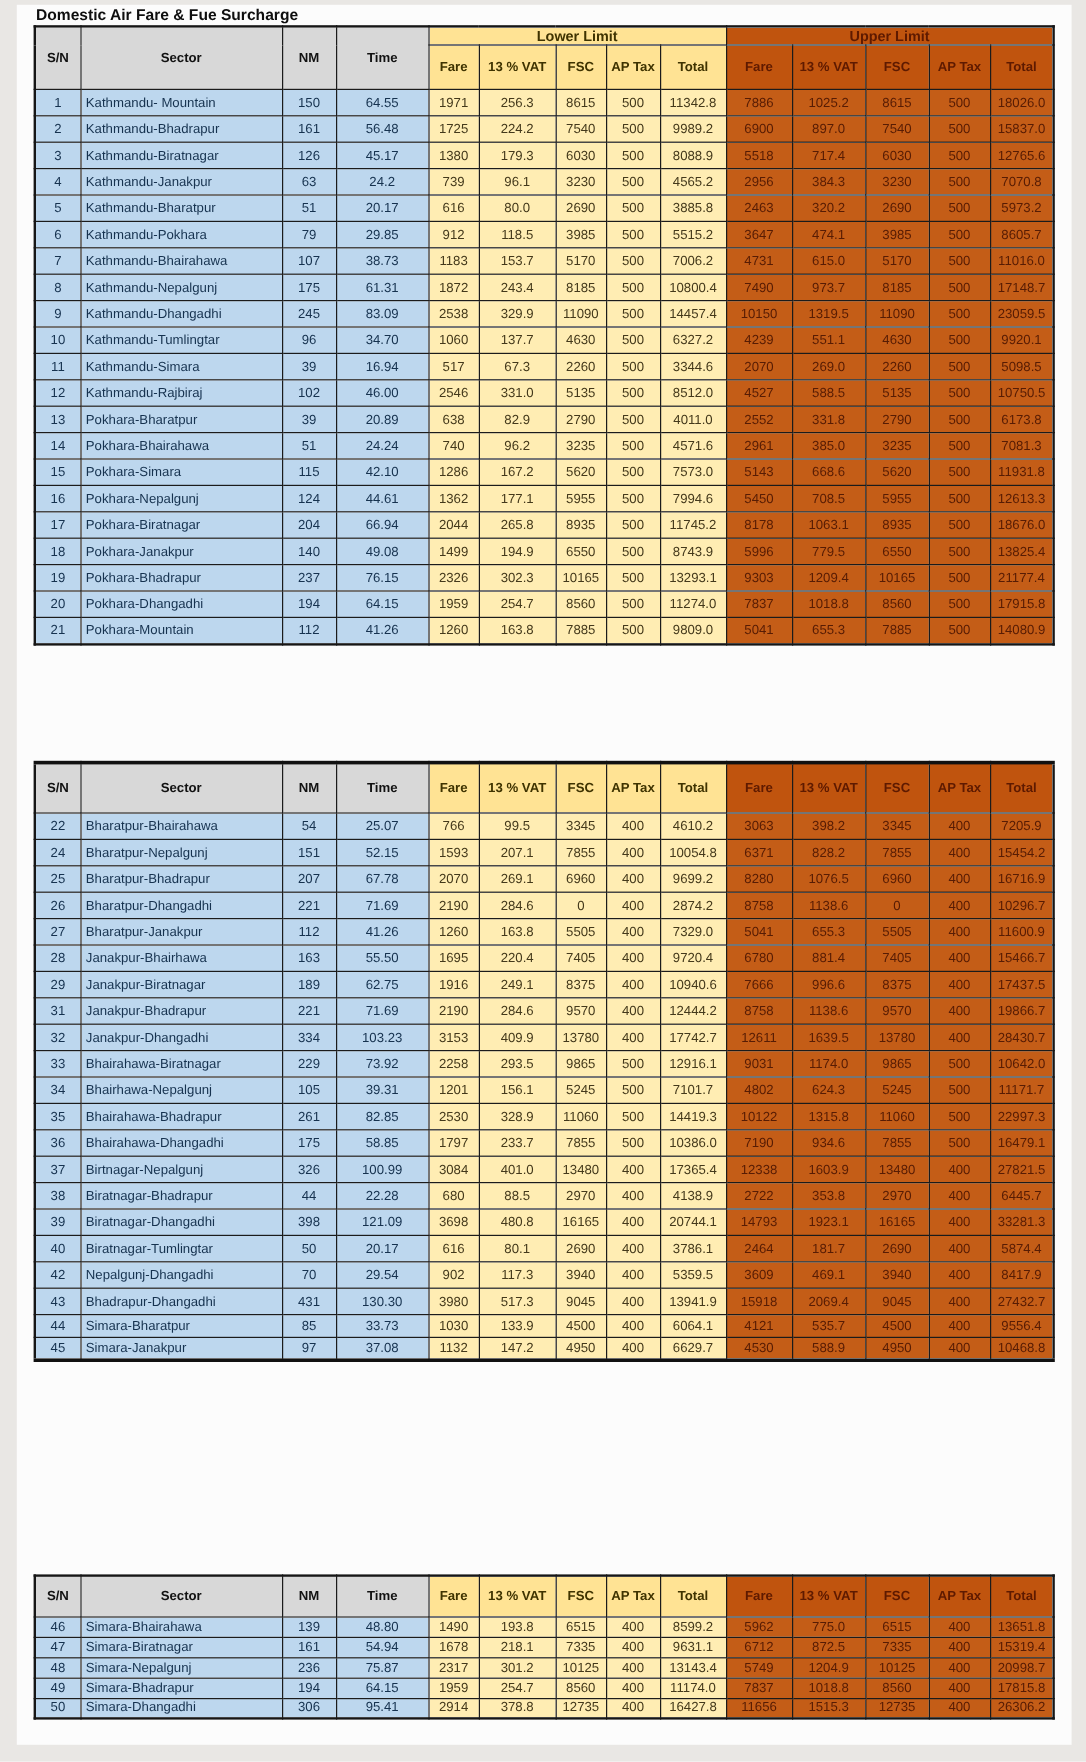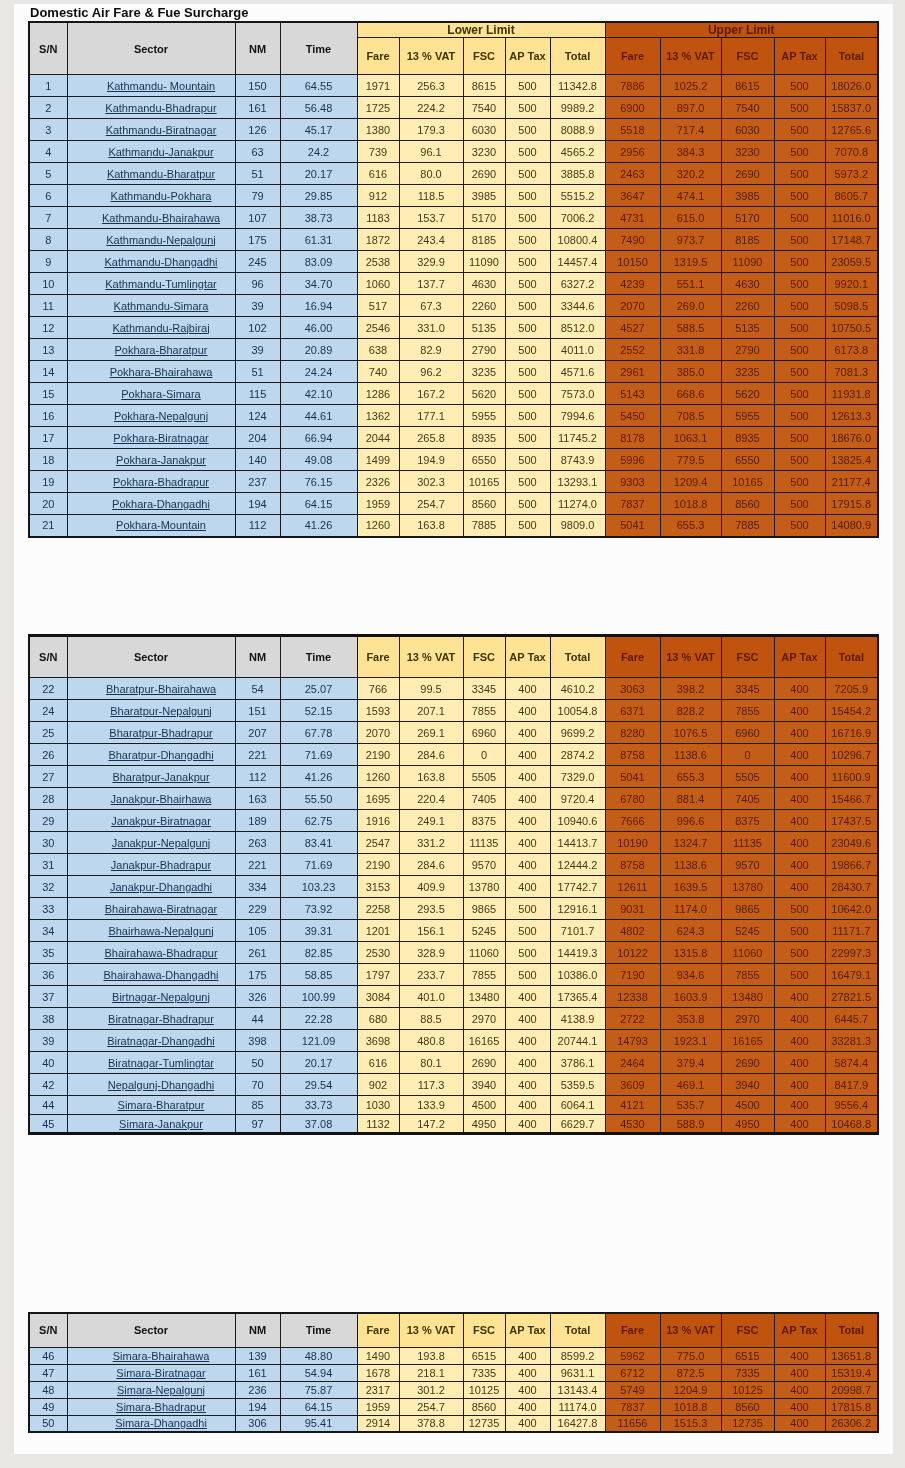--- a/index.html
+++ b/index.html
@@ -26,21 +26,21 @@
   }
   th{font-weight:bold;}
   
   .c-gray{background:#d8d8d8;color:#121212;}
   .c-blue{background:#bdd7ee;color:#16324f;}
   .c-yel {background:#ffedb3;color:#44391b;}
   .c-yelh{background:#ffe394;color:#3f3300;}
   .c-org {background:#c45d17;color:#571c04;}
   .c-orgh{background:#c0540e;color:#5e1a00;margin-left:28px;}
   .group{font-size:12px;}
-  td.sector{text-align:center;padding-left:22px;text-decoration:underline;}
+  td.sector{text-align:left;padding-left:4px;}
   
   #table1 thead tr.group-row{height:15px;}
   #table1 thead tr.sub-row{height:37px;}
   #table1 tbody tr{height:22px;}
   #table2 thead tr{height:42px;}
   #table2 tbody tr{height:22px;}
   #table2 tbody tr:nth-last-child(-n+2){height:19px;}
   #table3 thead tr{height:34px;}
   #table3 tbody tr{height:17px;}
 </style>
@@ -572,36 +572,20 @@
         <td class="c-yel">8375</td>
         <td class="c-yel">400</td>
         <td class="c-yel">10940.6</td>
         <td class="c-org">7666</td>
         <td class="c-org">996.6</td>
         <td class="c-org">8375</td>
         <td class="c-org">400</td>
         <td class="c-org">17437.5</td>
       </tr>
       <tr>
-        <td class="c-blue">30</td>
-        <td class="c-blue sector">Janakpur-Nepalgunj</td>
-        <td class="c-blue">263</td>
-        <td class="c-blue">83.41</td>
-        <td class="c-yel">2547</td>
-        <td class="c-yel">331.2</td>
-        <td class="c-yel">11135</td>
-        <td class="c-yel">400</td>
-        <td class="c-yel">14413.7</td>
-        <td class="c-org">10190</td>
-        <td class="c-org">1324.7</td>
-        <td class="c-org">11135</td>
-        <td class="c-org">400</td>
-        <td class="c-org">23049.6</td>
-      </tr>
-      <tr>
         <td class="c-blue">31</td>
         <td class="c-blue sector">Janakpur-Bhadrapur</td>
         <td class="c-blue">221</td>
         <td class="c-blue">71.69</td>
         <td class="c-yel">2190</td>
         <td class="c-yel">284.6</td>
         <td class="c-yel">9570</td>
         <td class="c-yel">400</td>
         <td class="c-yel">12444.2</td>
         <td class="c-org">8758</td>
@@ -742,40 +726,56 @@
         <td class="c-blue">40</td>
         <td class="c-blue sector">Biratnagar-Tumlingtar</td>
         <td class="c-blue">50</td>
         <td class="c-blue">20.17</td>
         <td class="c-yel">616</td>
         <td class="c-yel">80.1</td>
         <td class="c-yel">2690</td>
         <td class="c-yel">400</td>
         <td class="c-yel">3786.1</td>
         <td class="c-org">2464</td>
-        <td class="c-org">379.4</td>
+        <td class="c-org">181.7</td>
         <td class="c-org">2690</td>
         <td class="c-org">400</td>
         <td class="c-org">5874.4</td>
       </tr>
       <tr>
         <td class="c-blue">42</td>
         <td class="c-blue sector">Nepalgunj-Dhangadhi</td>
         <td class="c-blue">70</td>
         <td class="c-blue">29.54</td>
         <td class="c-yel">902</td>
         <td class="c-yel">117.3</td>
         <td class="c-yel">3940</td>
         <td class="c-yel">400</td>
         <td class="c-yel">5359.5</td>
         <td class="c-org">3609</td>
         <td class="c-org">469.1</td>
         <td class="c-org">3940</td>
         <td class="c-org">400</td>
         <td class="c-org">8417.9</td>
+      </tr>
+      <tr>
+        <td class="c-blue">43</td>
+        <td class="c-blue sector">Bhadrapur-Dhangadhi</td>
+        <td class="c-blue">431</td>
+        <td class="c-blue">130.30</td>
+        <td class="c-yel">3980</td>
+        <td class="c-yel">517.3</td>
+        <td class="c-yel">9045</td>
+        <td class="c-yel">400</td>
+        <td class="c-yel">13941.9</td>
+        <td class="c-org">15918</td>
+        <td class="c-org">2069.4</td>
+        <td class="c-org">9045</td>
+        <td class="c-org">400</td>
+        <td class="c-org">27432.7</td>
       </tr>
       <tr>
         <td class="c-blue">44</td>
         <td class="c-blue sector">Simara-Bharatpur</td>
         <td class="c-blue">85</td>
         <td class="c-blue">33.73</td>
         <td class="c-yel">1030</td>
         <td class="c-yel">133.9</td>
         <td class="c-yel">4500</td>
         <td class="c-yel">400</td>

